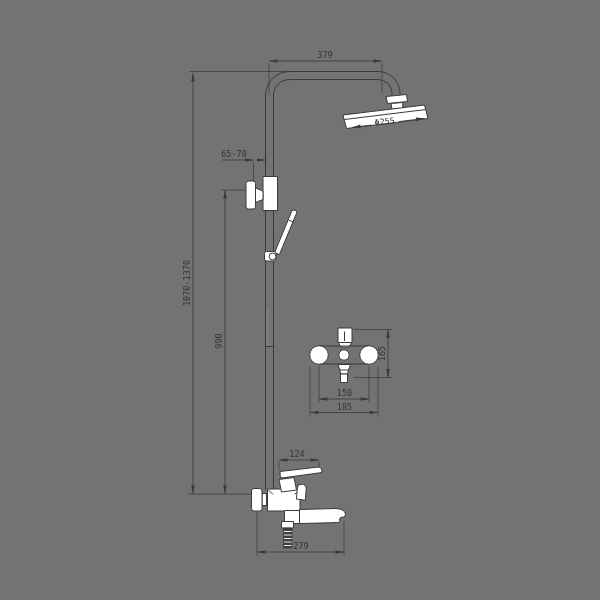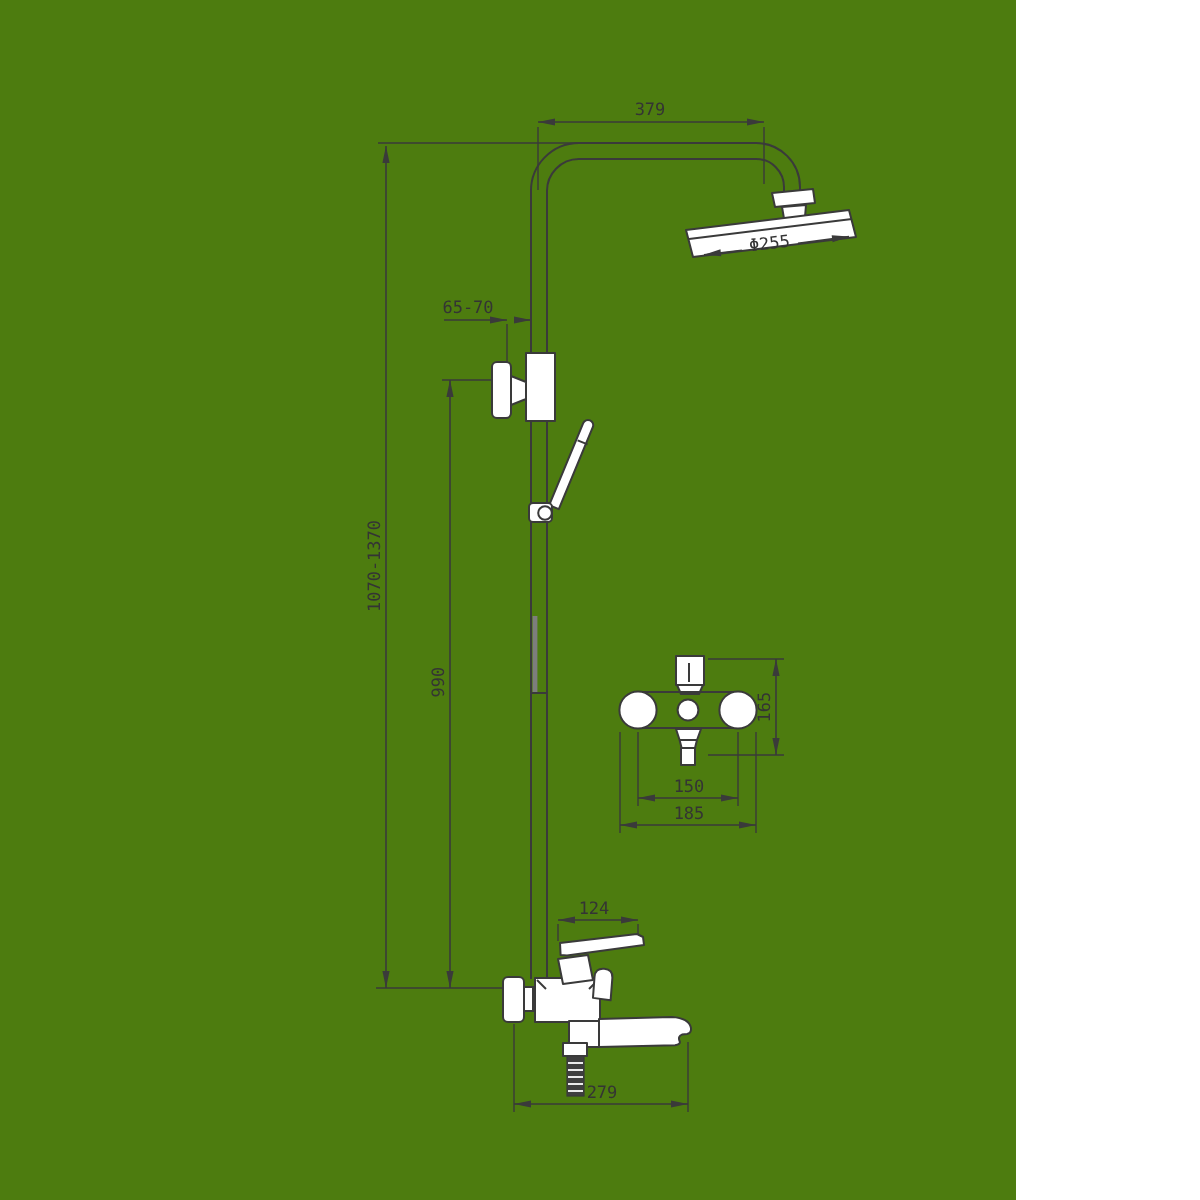--- a/index.html
+++ b/index.html
@@ -1,16 +1,16 @@
 <!DOCTYPE html>
 <html><head>
 <meta charset="utf-8">
 <style>
   html,body{margin:0;padding:0;background:#ffffff;}
-  .stage{position:relative;width:508px;height:600px;background:#4d7c0f;overflow:hidden;}
+  .stage{position:relative;width:600px;height:600px;background:#737373;overflow:hidden;}
   svg{display:block;}
   .ln{stroke:#3a3a3a;stroke-width:1;fill:none;stroke-linecap:butt;stroke-linejoin:round;}
   .fw{stroke:#3a3a3a;stroke-width:1;fill:#ffffff;stroke-linejoin:round;}
   .dim{stroke:#3a3a3a;stroke-width:0.8;fill:none;}
   .ext{stroke:#3a3a3a;stroke-width:0.7;fill:none;}
   .thr{fill:#3f3f3f;stroke:#3a3a3a;stroke-width:0.6;}
   .tw{stroke:#ffffff;stroke-width:0.9;}
   text{font-family:"DejaVu Sans Mono","Liberation Mono",monospace;font-size:8.5px;fill:#343434;}
   .arr{fill:#3a3a3a;stroke:none;}
 </style>

